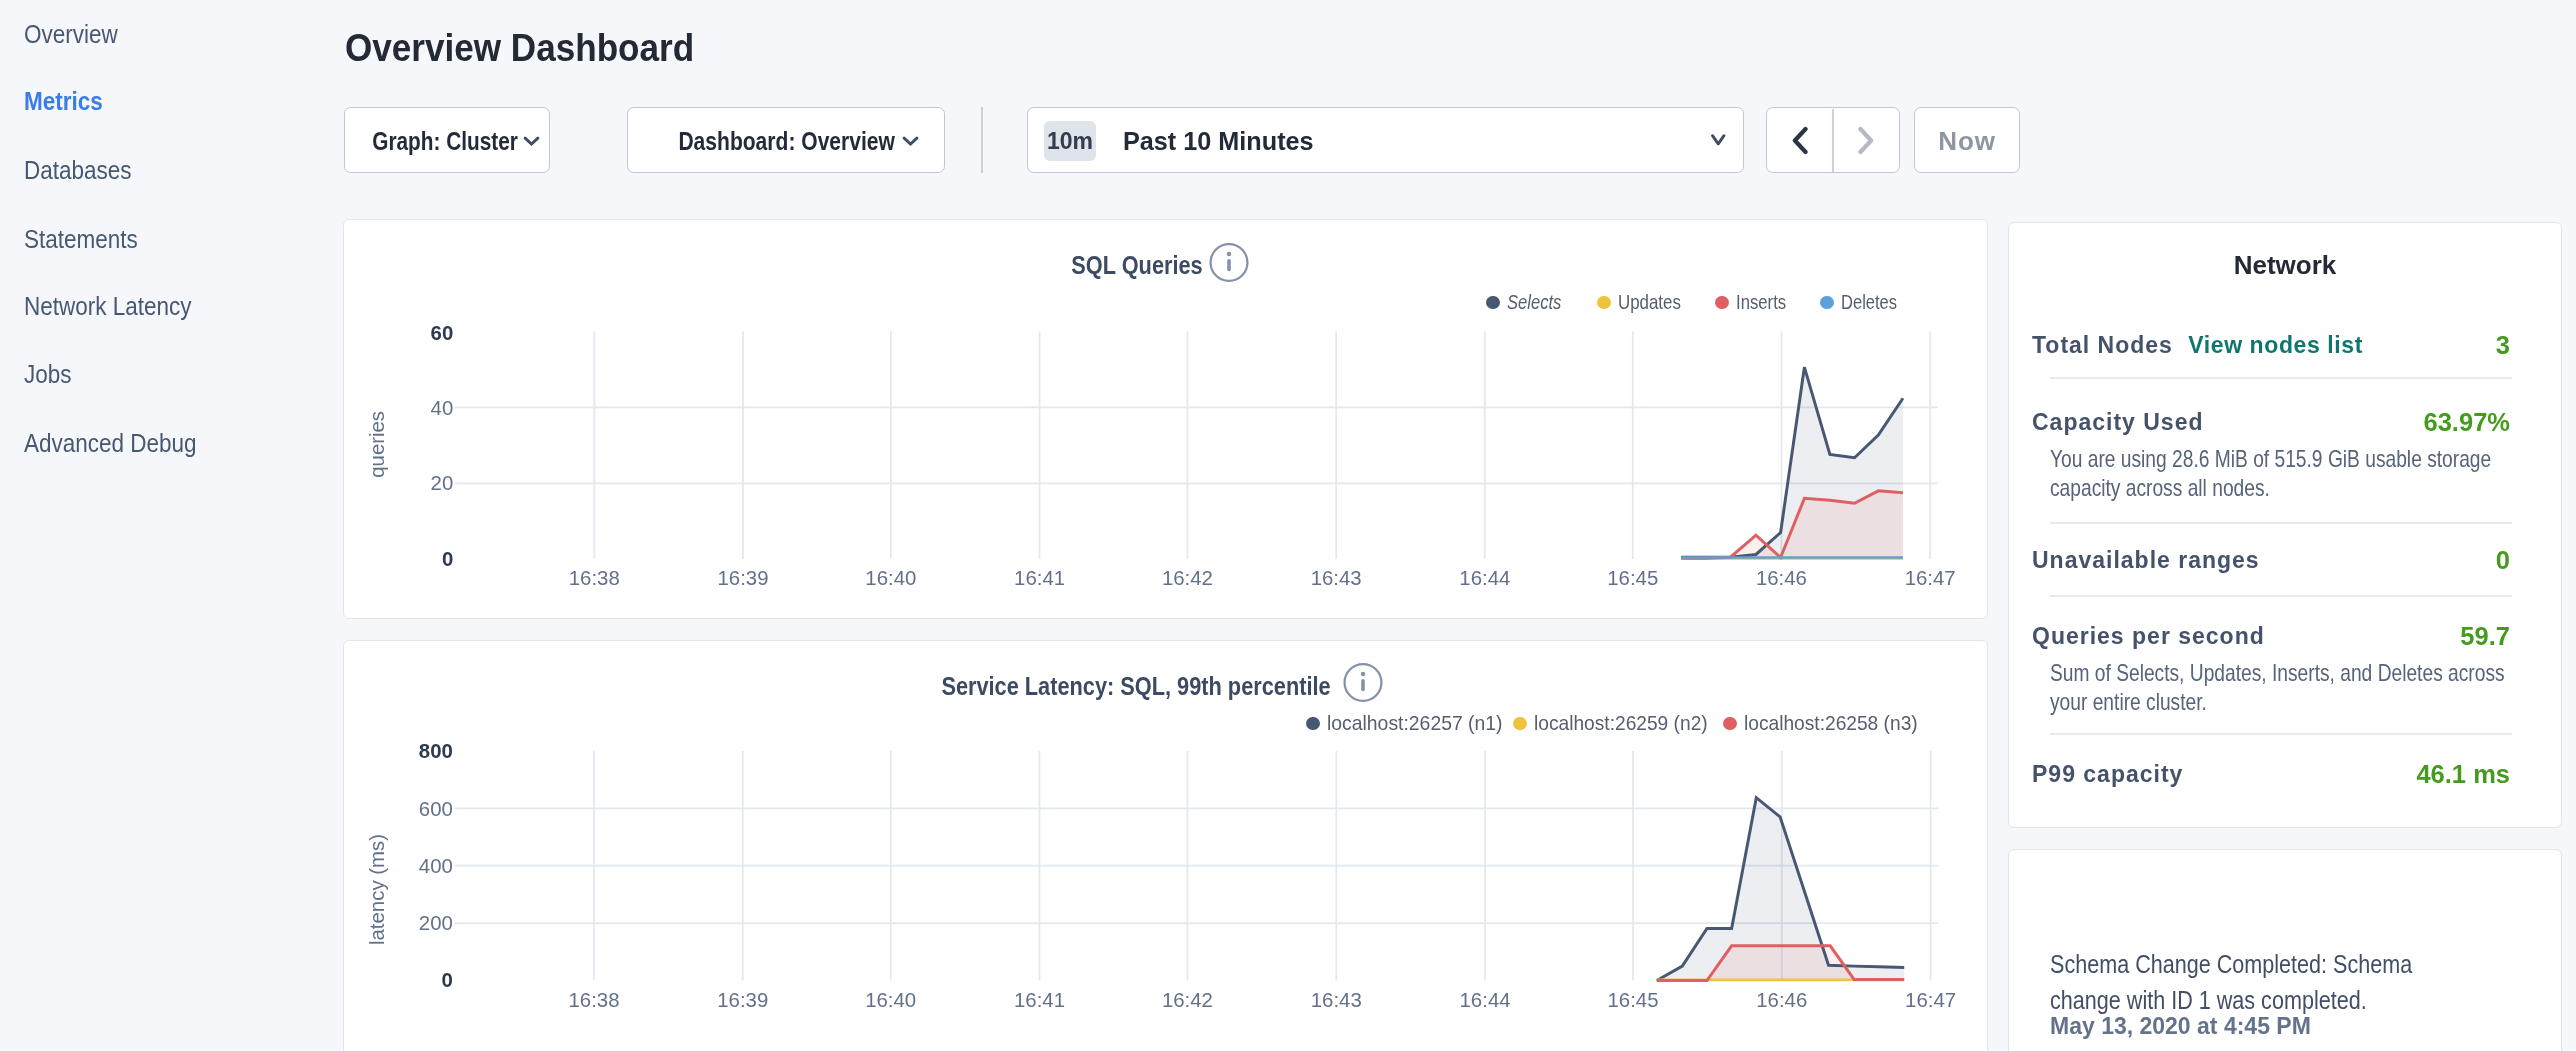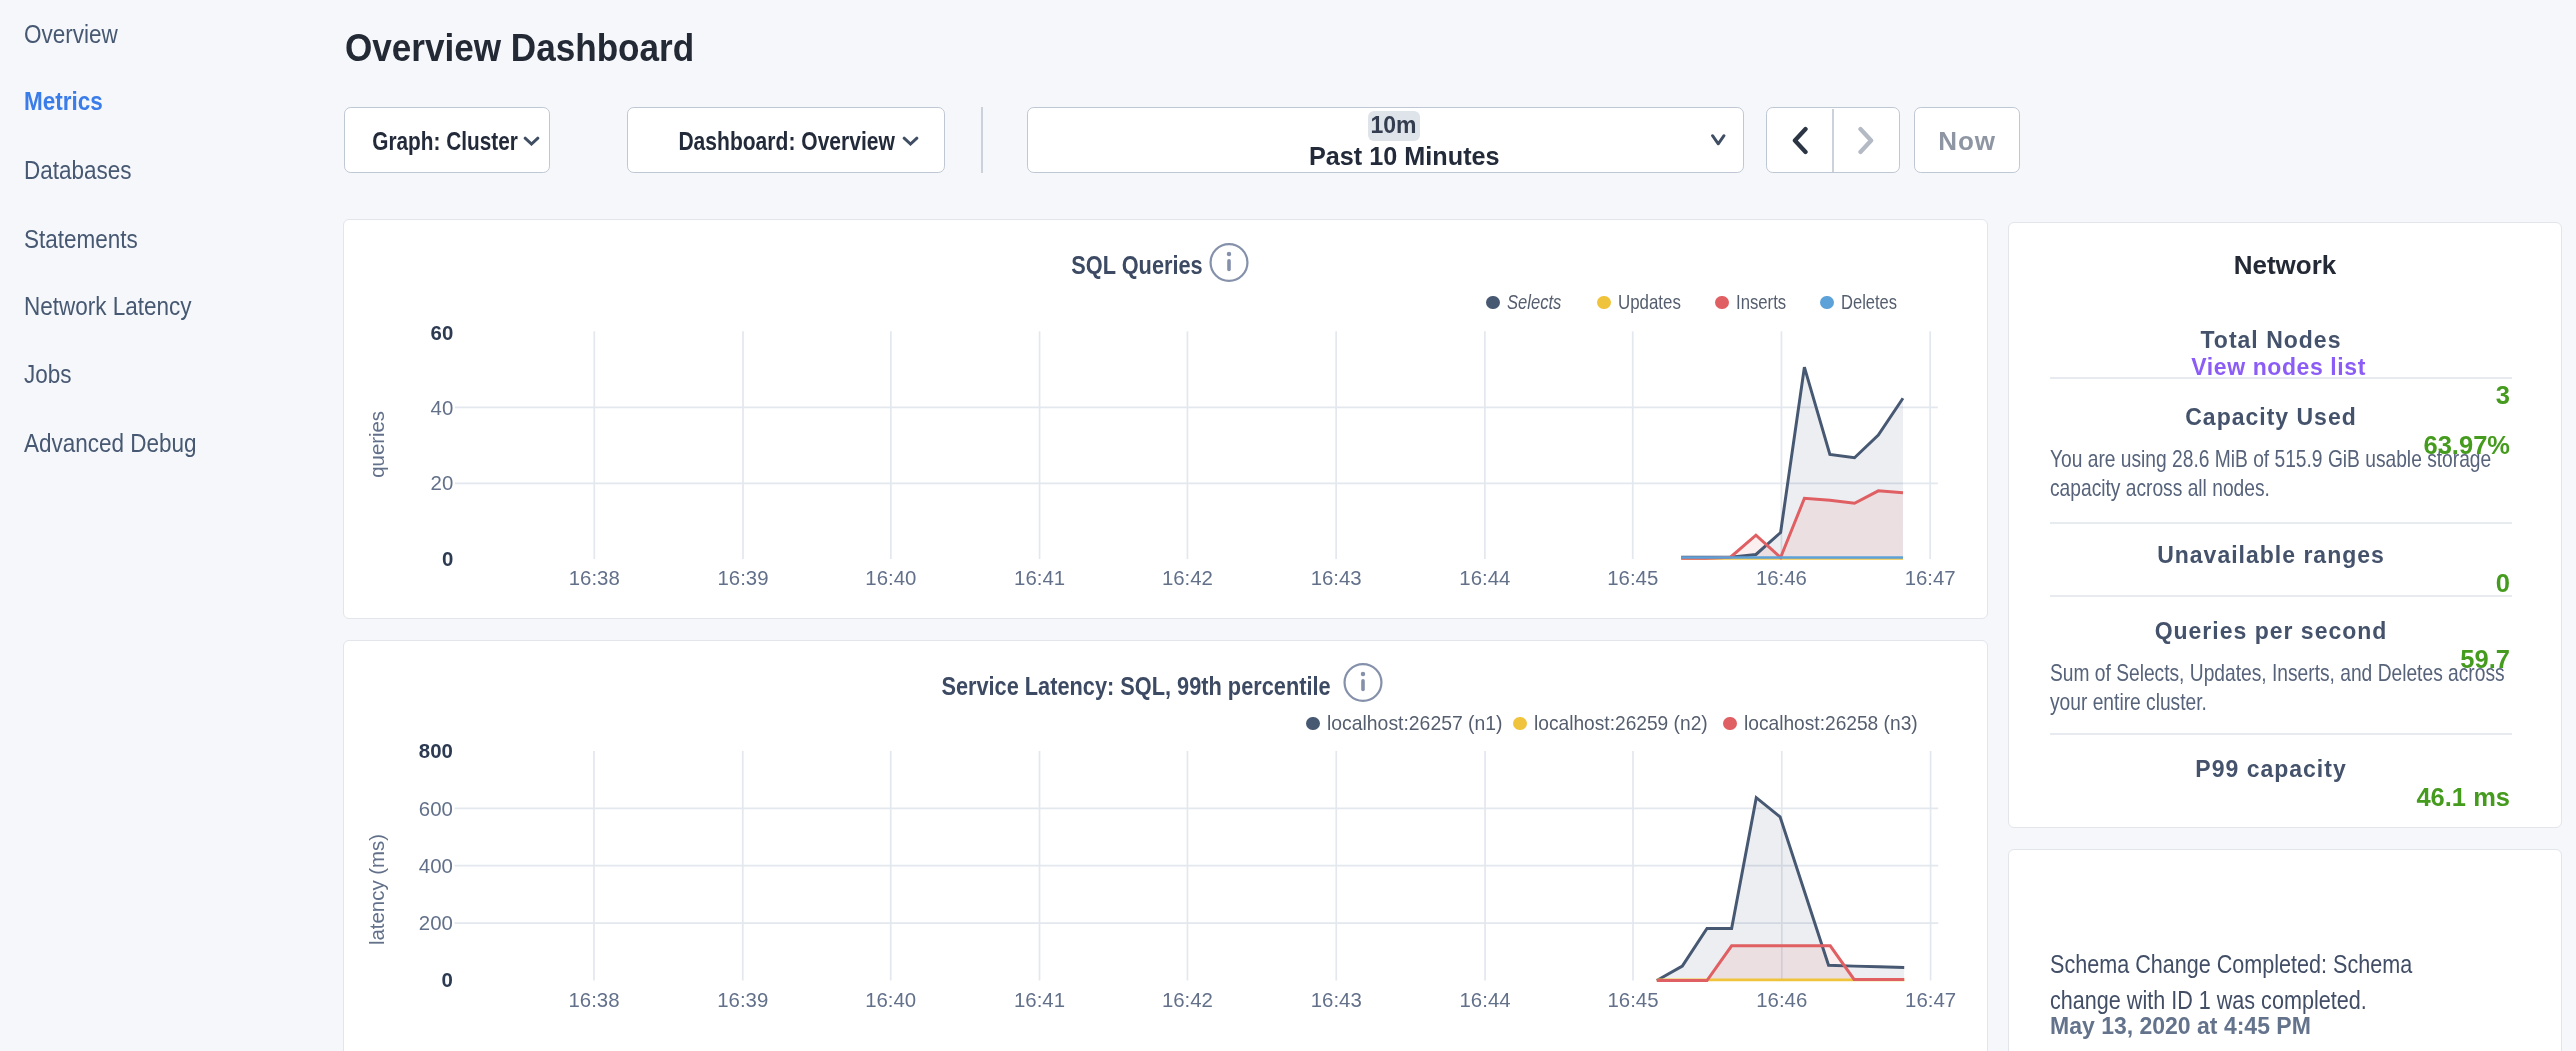--- a/index.html
+++ b/index.html
@@ -10,26 +10,26 @@
 h1.title { position:absolute; left:345px; top:25.5px; font-size:39px; font-weight:600; color:#242a35; transform:scaleX(0.9); transform-origin:left top; white-space:nowrap; }
 .ctl { position:absolute; top:107px; height:66px; background:#fff; border:1.7px solid #bfc7d4; border-radius:6.8px; display:flex; align-items:center; justify-content:center; padding-top:2.6px; }
 .ctl-txt { font-size:26px; font-weight:700; color:#232b3a; white-space:nowrap; }
 .card { position:absolute; background:#fff; border:1.7px solid #e2e5ea; border-radius:6px; }
 .ct-txt { position:absolute; font-size:25px; font-weight:700; color:#3d4a63; white-space:nowrap; transform:translateX(-50%) scaleX(0.87); }
 .leg-item { position:absolute; display:flex; align-items:center; }
 .leg-item .txt { font-size:20.4px; color:#555e6e; margin-left:7.7px; transform-origin:left center; white-space:nowrap; }
 .dot { width:13.6px; height:13.6px; border-radius:50%; flex:none; }
 .panel { position:absolute; left:2008px; width:554px; background:#fff; border:1.7px solid #e2e5ea; border-radius:6px; }
 .panel-title { position:absolute; width:100%; text-align:center; font-size:26px; font-weight:700; color:#242a35; }
-.srow { position:absolute; left:23px; right:51px; display:flex; align-items:center; height:37px;flex-direction:column; }
+.srow { position:absolute; left:23px; right:51px; display:flex; align-items:center; height:37px; }
 .srow-h { font-size:23px; font-weight:700; color:#44526b; letter-spacing:1px; white-space:nowrap; }
 .srow-v { font-size:25.5px; font-weight:700; color:#459b1d; margin-left:auto; }
 .sdesc { position:absolute; left:41px; font-size:24px; color:#56637a; line-height:29px; transform:scaleX(0.80); transform-origin:left top; white-space:nowrap; }
 .sdivider { position:absolute; left:41px; right:49px; height:1.7px; background:#e7eaee; }
-.slink { color:#8b5cf6; font-weight:700; font-size:23px; letter-spacing:0.6px; margin-left:15.3px; }
+.slink { color:#0f766e; font-weight:700; font-size:23px; letter-spacing:0.6px; margin-left:15.3px; }
 .info-i { position:absolute; transform:translate(-50%,-50%); }
 </style>
 </head>
 <body>
 
 <div class="nav-item" style="top:19.6px;">Overview</div>
 <div class="nav-item nav-active" style="top:87px;">Metrics</div>
 <div class="nav-item" style="top:156px;">Databases</div>
 <div class="nav-item" style="top:225px;">Statements</div>
 <div class="nav-item" style="top:292px;">Network Latency</div>
@@ -44,21 +44,21 @@
       <path d="M2.5 2.5 L10 9.5 L17.5 2.5" fill="none" stroke="#3f4e63" stroke-width="3.4" stroke-linecap="round"></path>
     </svg>
   </div>
 <div class="ctl" style="left:627px; width:318px;">
     <span class="ctl-txt" style="transform:scaleX(0.81);">Dashboard: Overview</span>
     <svg style="margin-left:-18.7px;" width="17" height="10.2" viewBox="0 0 20 12">
       <path d="M2.5 2.5 L10 9.5 L17.5 2.5" fill="none" stroke="#3f4e63" stroke-width="3.4" stroke-linecap="round"></path>
     </svg>
   </div>
 <div class="abs" style="left:981px; top:107px; width:1.7px; height:66px; background:#ccd2dc;"></div>
-<div class="ctl" style="left:1027px; width:717px; justify-content:flex-start; padding-left:16px;flex-direction:column;">
+<div class="ctl" style="left:1027px; width:717px; justify-content:flex-start; padding-left:16px;">
   <span style="background:#dfe3ea; border-radius:6px; width:52px; height:40px; display:flex; align-items:center; justify-content:center; font-size:23px; font-weight:700; color:#333d4f;">10m</span>
   <span class="ctl-txt" style="margin-left:27px; transform:scaleX(0.97); transform-origin:left center;">Past 10 Minutes</span>
   <span style="position:absolute; left:683px; top:26px;"><svg width="14.5" height="12.8" viewBox="0 0 17 15">
         <path d="M1.8 2 L8.5 11.5 L15.2 2" fill="none" stroke="#3f4e63" stroke-width="3.4" stroke-linecap="round" stroke-linejoin="round"></path>
       </svg></span>
 </div>
 <div class="ctl" style="left:1766px; width:134px; padding:0;">
   <div style="flex:1; display:flex; align-items:center; justify-content:center;">
       <svg width="18" height="29" viewBox="0 0 21 34">
         <path d="M17 3.5 L4.5 17 L17 30.5" fill="none" stroke="#2b3544" stroke-width="5" stroke-linecap="round" stroke-linejoin="round"></path>

